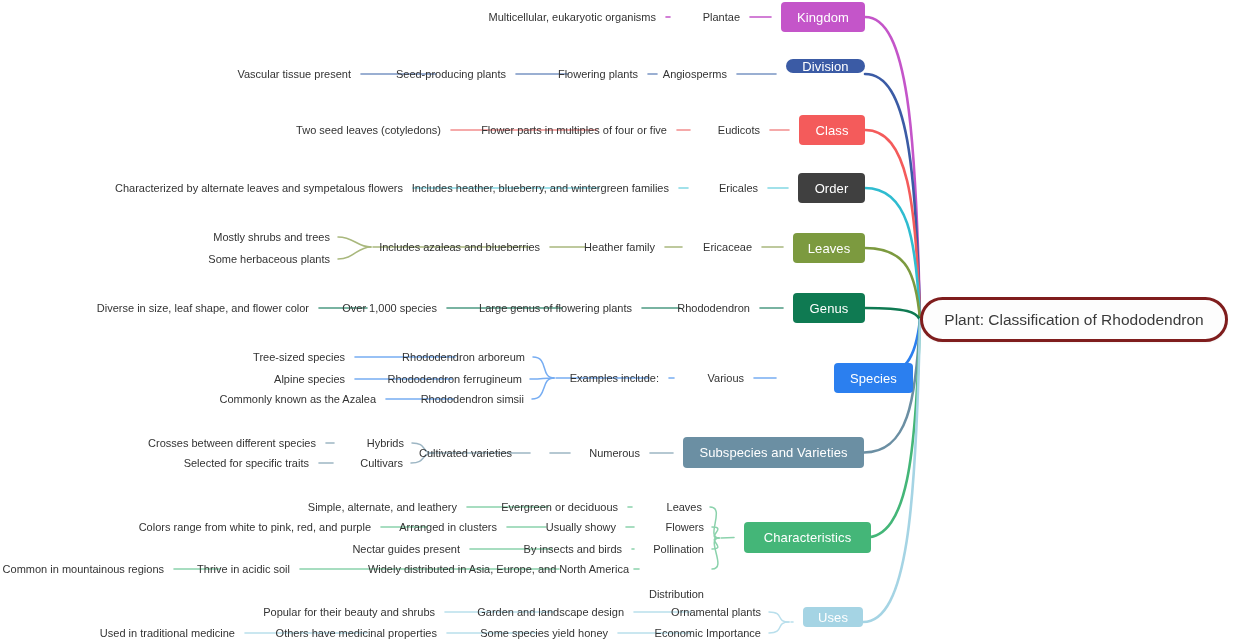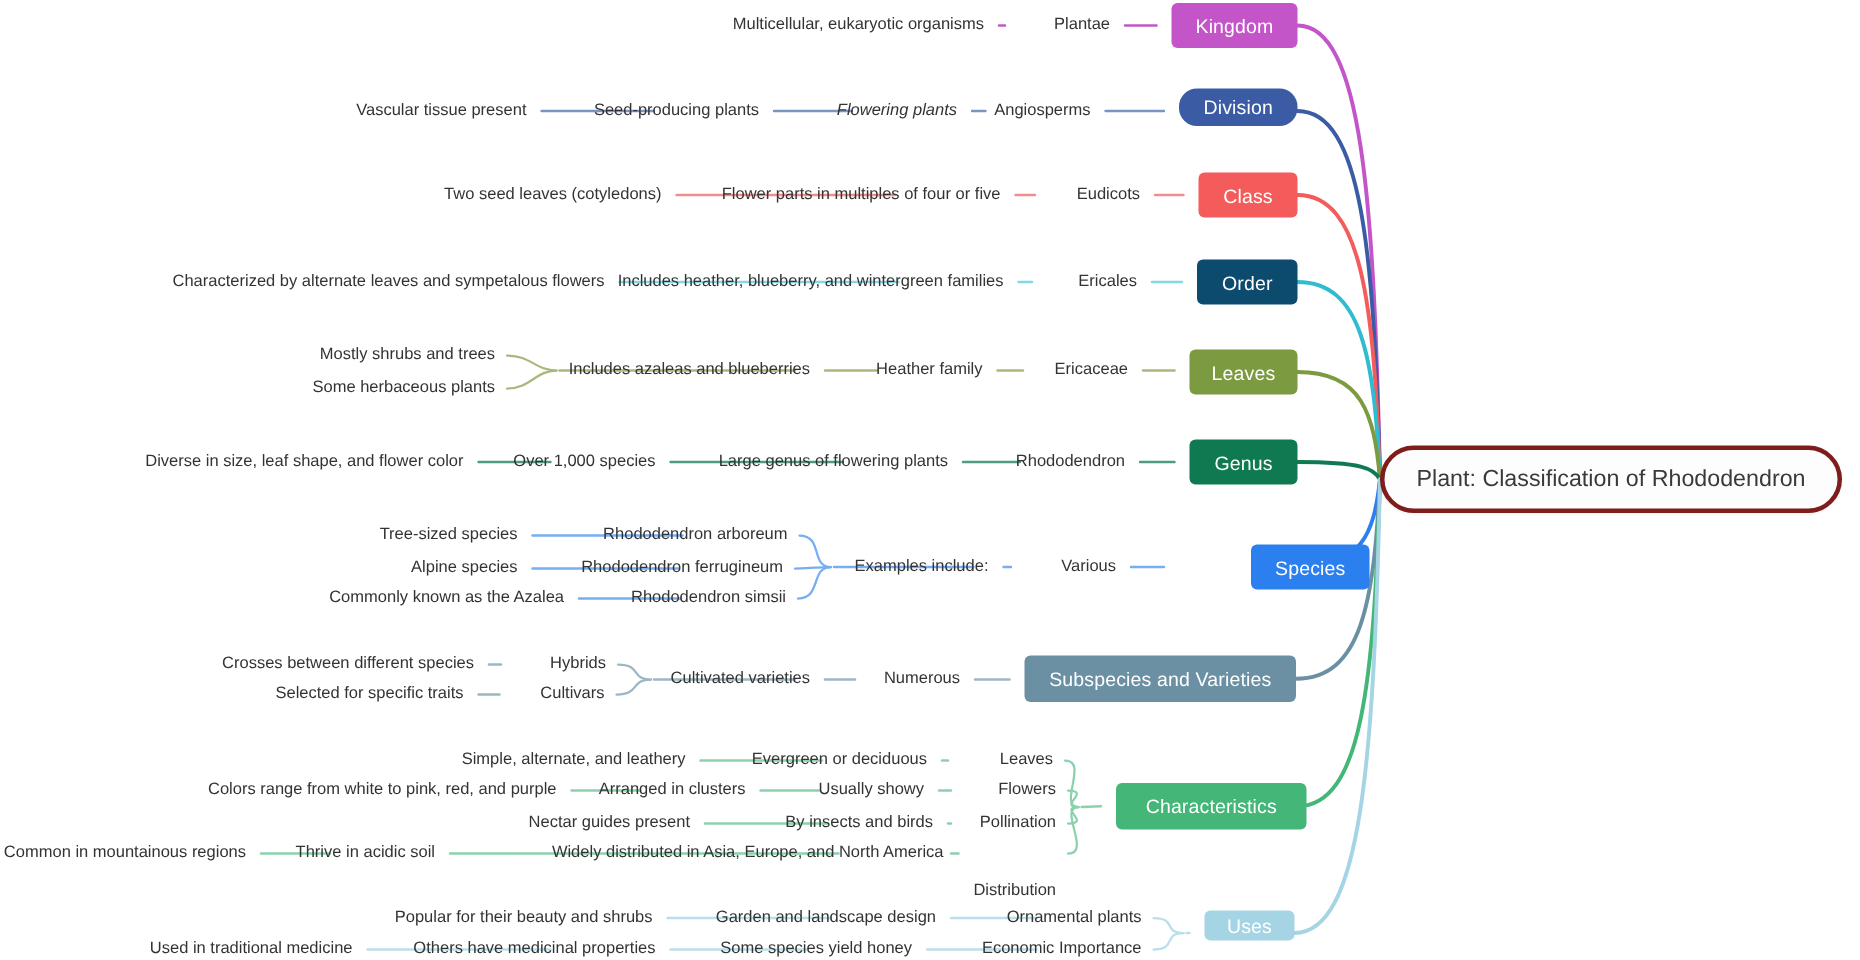--- a/index.html
+++ b/index.html
@@ -132,30 +132,30 @@
       <path d="M769 633 C785 633,775 622,789 622" stroke="#b9dfec" stroke-width="1.5" fill="none" stroke-linecap="round"></path>
       <path d="M618 633 L691 633" stroke="#b9dfec" stroke-width="1.6" fill="none" stroke-linecap="round"></path>
       <path d="M447 633 L538 633" stroke="#b9dfec" stroke-width="1.6" fill="none" stroke-linecap="round"></path>
       <path d="M245 633 L367 633" stroke="#b9dfec" stroke-width="1.6" fill="none" stroke-linecap="round"></path>
     </svg>
   <div id="nodes-layer">
       <div class="root-node" style="left: 920px; top: 297px; width: 308px; height: 45px;">Plant: Classification of Rhododendron</div>
       <div class="node" style="left: 781px; top: 2px; width: 84px; height: 30px; background: rgb(196, 85, 201);">Kingdom</div>
       <div class="leaf r" style="right: 500px; top: 17px;">Plantae</div>
       <div class="leaf r" style="right: 584px; top: 17px;">Multicellular, eukaryotic organisms</div>
-      <div class="node" style="left: 786px; top: 59px; width: 79px; height: 25px; background: rgb(59, 91, 165); border-radius: 12px;">Division</div>
+      <div class="node" style="left: 786px; top: 59px; width: 79px; height: 14px; background: rgb(59, 91, 165); border-radius: 12px;">Division</div>
       <div class="leaf r" style="right: 513px; top: 74px;">Angiosperms</div>
-      <div class="leaf r" style="right: 602px; top: 74px; font-style: italic;">Flowering plants</div>
+      <div class="leaf r" style="right: 602px; top: 74px;">Flowering plants</div>
       <div class="leaf r" style="right: 734px; top: 74px;">Seed-producing plants</div>
       <div class="leaf r" style="right: 889px; top: 74px;">Vascular tissue present</div>
       <div class="node" style="left: 799px; top: 115px; width: 66px; height: 30px; background: rgb(244, 91, 91);">Class</div>
       <div class="leaf r" style="right: 480px; top: 130px;">Eudicots</div>
       <div class="leaf r" style="right: 573px; top: 130px;">Flower parts in multiples of four or five</div>
       <div class="leaf r" style="right: 799px; top: 130px;">Two seed leaves (cotyledons)</div>
-      <div class="node" style="left: 798px; top: 173px; width: 67px; height: 30px; background: #0c4a6e;">Order</div>
+      <div class="node" style="left: 798px; top: 173px; width: 67px; height: 30px; background: #404040;">Order</div>
       <div class="leaf r" style="right: 482px; top: 188px;">Ericales</div>
       <div class="leaf r" style="right: 571px; top: 188px;">Includes heather, blueberry, and wintergreen families</div>
       <div class="leaf r" style="right: 837px; top: 188px;">Characterized by alternate leaves and sympetalous flowers</div>
       <div class="node" style="left: 793px; top: 233px; width: 72px; height: 30px; background: rgb(124, 154, 63);">Leaves</div>
       <div class="leaf r" style="right: 488px; top: 247px;">Ericaceae</div>
       <div class="leaf r" style="right: 585px; top: 247px;">Heather family</div>
       <div class="leaf r" style="right: 700px; top: 247px;">Includes azaleas and blueberries</div>
       <div class="leaf r" style="right: 910px; top: 237px;">Mostly shrubs and trees</div>
       <div class="leaf r" style="right: 910px; top: 259px;">Some herbaceous plants</div>
       <div class="node" style="left: 793px; top: 293px; width: 72px; height: 30px; background: rgb(15, 122, 82);">Genus</div>
@@ -167,21 +167,21 @@
       <div class="leaf r" style="right: 496px; top: 378px;">Various</div>
       <div class="leaf r" style="right: 581px; top: 378px;">Examples include:</div>
       <div class="leaf r" style="right: 715px; top: 357px;">Rhododendron arboreum</div>
       <div class="leaf r" style="right: 895px; top: 357px;">Tree-sized species</div>
       <div class="leaf r" style="right: 718px; top: 379px;">Rhododendron ferrugineum</div>
       <div class="leaf r" style="right: 895px; top: 379px;">Alpine species</div>
       <div class="leaf r" style="right: 716px; top: 399px;">Rhododendron simsii</div>
       <div class="leaf r" style="right: 864px; top: 399px;">Commonly known as the Azalea</div>
       <div class="node" style="left: 683px; top: 437px; width: 181px; height: 31px; background: rgb(107, 143, 163);">Subspecies and Varieties</div>
       <div class="leaf r" style="right: 600px; top: 453px;">Numerous</div>
-      <div class="leaf r" style="right: 700px; top: 453px;">Cultivated varieties</div>
+      <div class="leaf r" style="right: 728px; top: 453px;">Cultivated varieties</div>
       <div class="leaf r" style="right: 836px; top: 443px;">Hybrids</div>
       <div class="leaf r" style="right: 924px; top: 443px;">Crosses between different species</div>
       <div class="leaf r" style="right: 837px; top: 463px;">Cultivars</div>
       <div class="leaf r" style="right: 931px; top: 463px;">Selected for specific traits</div>
       <div class="node" style="left: 744px; top: 522px; width: 127px; height: 31px; background: rgb(68, 182, 120);">Characteristics</div>
       <div class="leaf r" style="right: 538px; top: 507px;">Leaves</div>
       <div class="leaf r" style="right: 622px; top: 507px;">Evergreen or deciduous</div>
       <div class="leaf r" style="right: 783px; top: 507px;">Simple, alternate, and leathery</div>
       <div class="leaf r" style="right: 536px; top: 527px;">Flowers</div>
       <div class="leaf r" style="right: 624px; top: 527px;">Usually showy</div>

